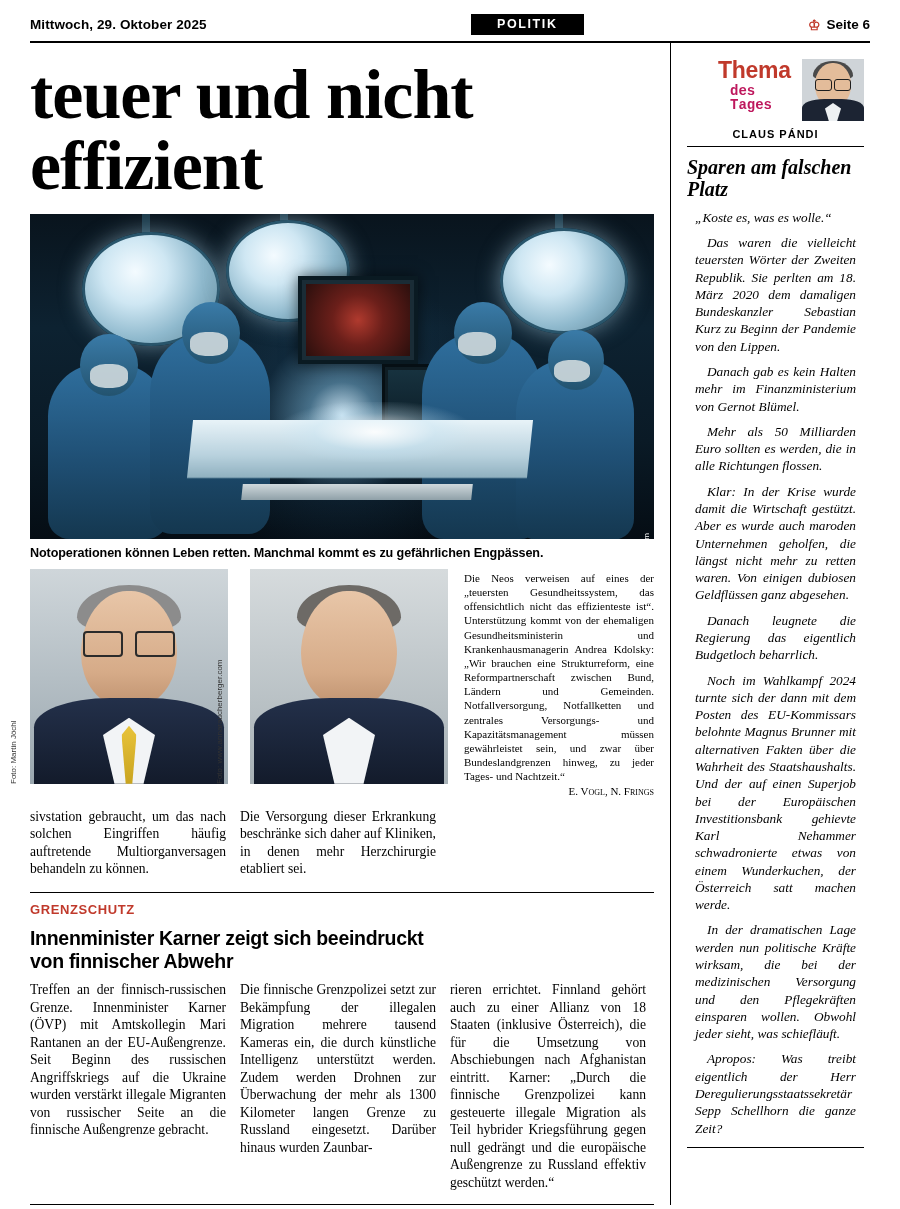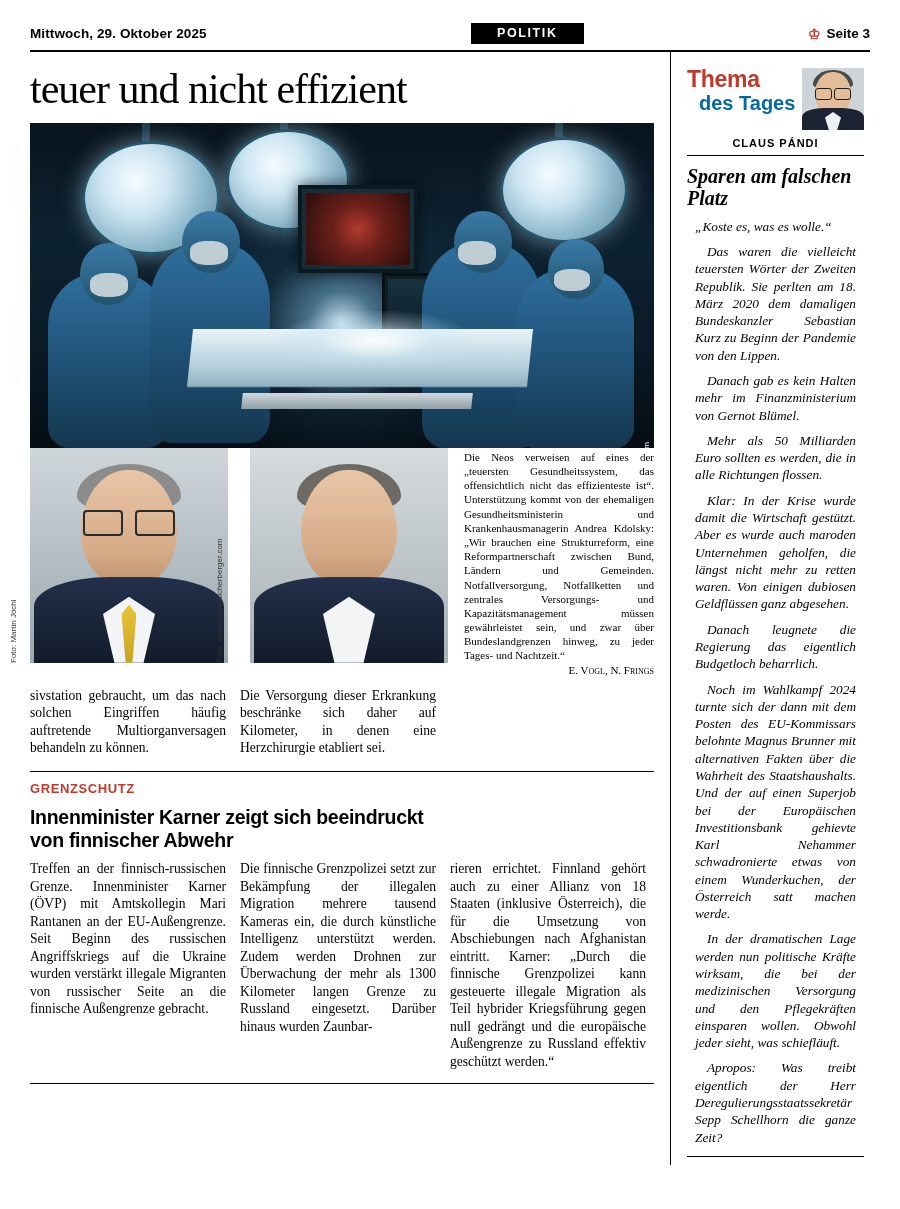--- a/index.html
+++ b/index.html
@@ -13,21 +13,21 @@
     font-family: "Liberation Serif", serif;
     color: #000;
     position: relative;
     overflow: hidden;
   }
   .page {
     width: 900px;
     height: 1100px;
     position: relative;
     box-sizing: border-box;
-    padding: 9px 30px;
+    padding: 0 30px;
   }
 
   
   .masthead {
     display: flex;
     align-items: center;
     justify-content: space-between;
     padding-top: 14px;
     padding-bottom: 6px;
   }
@@ -80,22 +80,22 @@
     width: 194px;
     box-sizing: border-box;
     padding-left: 16px;
     border-left: 1.5px solid #000;
     position: relative;
   }
 
   
   .headline {
     font-family: "Liberation Serif", serif;
-    font-weight: 400;
-    font-size: 42px;
+    font-weight: 700;
+    font-size: 70px;
     line-height: 1.02;
     letter-spacing: -1px;
     margin: 16px 0 12px 0;
   }
 
   
   .photo-main {
     position: relative;
     width: 100%;
     height: 325px;
@@ -377,38 +377,40 @@
     line-height: 1.29;
     text-align: justify;
   }
 
   
   .thema-head {
     display: flex;
     align-items: flex-start;
     justify-content: space-between;
     margin-top: 16px;
+    margin-left: 31px;
   }
   .thema-title {
     font-family: "Liberation Sans", sans-serif;
     font-weight: 700;
     line-height: 1.0;
   }
   .thema-title .t1 {
     display: block;
     color: #c0392b;
     font-size: 23px;
     letter-spacing: -0.3px;
   }
   .thema-title .t2 {
     display: block;
-    color: #0369a1;
-    font-size: 20px;
+    color: #be185d;
+    font-size: 14px;
     margin-top: 2px;
     padding-left: 12px;
+    font-family: Liberation Mono, monospace;
   }
   .author-photo {
     width: 62px; height: 62px;
     position: relative;
     overflow: hidden;
     background: #cfd4d8;
     flex: none;
   }
   .a-head {
     position: absolute;
@@ -490,21 +492,21 @@
 </head>
 <body>
 
 <div class="page">
 
   <div class="masthead">
     <div class="masthead-date">Mittwoch, 29. Oktober 2025</div>
     <div class="masthead-center">POLITIK</div>
     <div class="masthead-right">
       <span class="crown">♔</span>
-      <span>Seite 3</span>
+      <span>Seite 6</span>
     </div>
   </div>
   <hr class="rule-top">
 
   <div class="body-wrap">
 
     <div class="left-col">
 
       <h1 class="headline">teuer und nicht effizient</h1>
 
@@ -539,20 +541,21 @@
         <div class="surgeon" style="left:486px; top:146px; width:118px; height:180px;"></div>
         <div class="head" style="left:518px; top:116px; width:56px; height:60px;"></div>
         <div class="mask" style="left:524px; top:146px; width:36px; height:22px;"></div>
 
         <div class="table-sheet"></div>
         <div class="glow"></div>
         <div class="tray"></div>
 
         <div class="credit-vert">Foto: ihorvsn - stock.adobe.com</div>
       </div>
+      <div class="caption-main">Notoperationen können Leben retten. Manchmal kommt es zu gefährlichen Engpässen.</div>
 
       <div class="mid-wrap">
         <div class="portraits">
           <div class="portrait-row">
             <div class="credit-holder-1">
               <div class="p-credit">Foto: Martin Jöchl</div>
             </div>
             <div class="portrait p-bg-1">
               <div class="p-hair"></div>
               <div class="p-head"></div>
@@ -577,21 +580,21 @@
           <p>Die Neos verweisen auf eines der „teuersten Gesundheitssystem, das offensichtlich nicht das effizienteste ist“. Unterstützung kommt von der ehemaligen Gesundheitsministerin und Krankenhausmanagerin Andrea Kdolsky: „Wir brauchen eine Strukturreform, eine Reformpartnerschaft zwischen Bund, Ländern und Gemeinden. Notfallversorgung, Notfallketten und zentrales Versorgungs- und Kapazitätsmanagement müssen gewährleistet sein, und zwar über Bundeslandgrenzen hinweg, zu jeder Tages- und Nachtzeit.“</p>
           <p class="byline">E. Vogl, N. Frings</p>
         </div>
       </div>
 
       <div class="three-col">
         <div class="col">
           <p>sivstation gebraucht, um das nach solchen Eingriffen häufig auftretende Multiorganversagen behandeln zu können.</p>
         </div>
         <div class="col">
-          <p>Die Versorgung dieser Erkrankung beschränke sich daher auf Kilometer, in denen eine Herzchirurgie etabliert sei.</p>
+          <p>Die Versorgung dieser Erkrankung beschränke sich daher auf Kliniken, in denen mehr Herzchirurgie etabliert sei.</p>
         </div>
         <div class="col"></div>
       </div>
 
       <div class="box-story">
         <div class="kicker">GRENZSCHUTZ</div>
         <div class="box-head">Innenminister Karner zeigt sich beeindruckt von finnischer Abwehr</div>
         <div class="box-cols">
           <div class="col">Treffen an der finnisch-russischen Grenze. Innenminister Karner (ÖVP) mit Amtskollegin Mari Rantanen an der EU-Außengrenze. Seit Beginn des russischen Angriffskriegs auf die Ukraine wurden verstärkt illegale Migranten von russischer Seite an die finnische Außengrenze gebracht.</div>
           <div class="col">Die finnische Grenzpolizei setzt zur Bekämpfung der illegalen Migration mehrere tausend Kameras ein, die durch künstliche Intelligenz unterstützt werden. Zudem werden Drohnen zur Überwachung der mehr als 1300 Kilometer langen Grenze zu Russland eingesetzt. Darüber hinaus wurden Zaunbar-</div>

